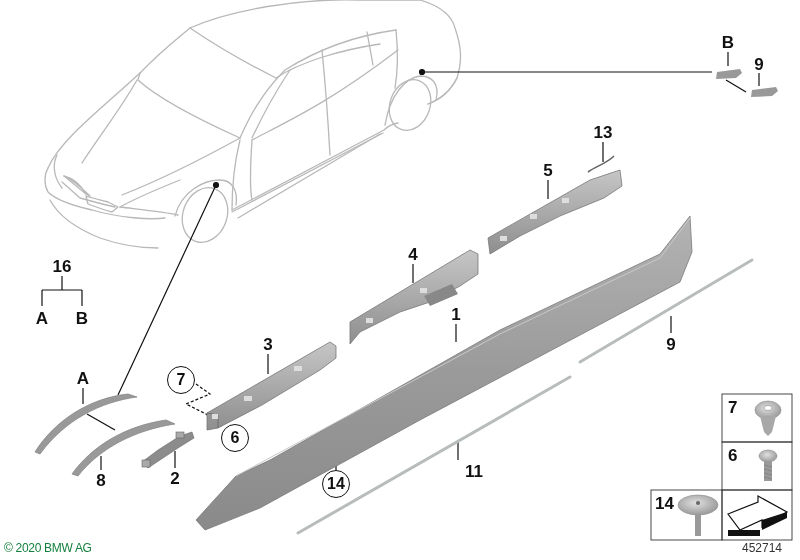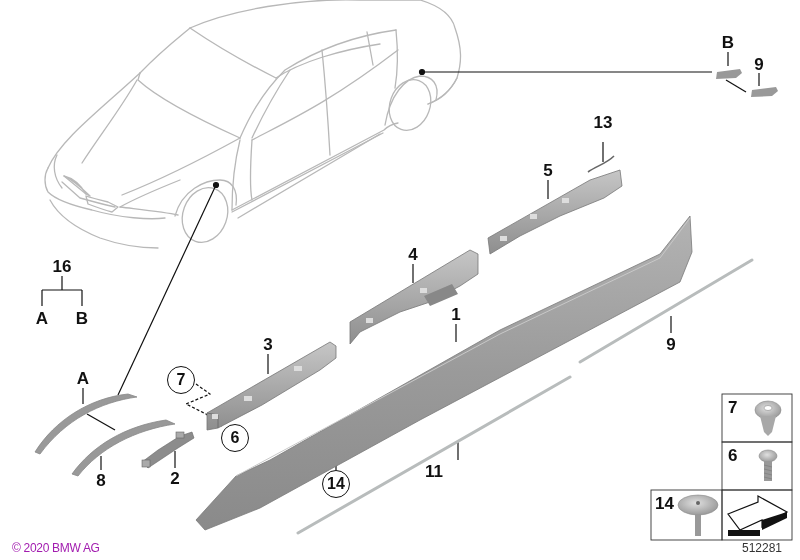--- a/index.html
+++ b/index.html
@@ -1,20 +1,20 @@
 <!DOCTYPE html>
 <html><head>
 <meta charset="utf-8">
 <style>
   html,body{margin:0;padding:0;background:#fff;}
   #stage{position:relative;width:800px;height:560px;overflow:hidden;background:#fff;font-family:"Liberation Sans",sans-serif;}
   #art{position:absolute;left:0;top:0;}
   .lbl{position:absolute;font-family:"Liberation Sans",sans-serif;font-weight:bold;font-size:17px;color:#111;line-height:1;transform:translate(-50%,-50%);white-space:nowrap;}
   .circ{position:absolute;width:28px;height:28px;border:1.6px solid #111;border-radius:50%;transform:translate(-50%,-50%);display:flex;align-items:center;justify-content:center;font-weight:bold;font-size:16px;color:#111;background:#fff;box-sizing:border-box;}
-  .copy{position:absolute;left:12px;top:541px;font-size:12px;color:#a21caf;font-family:"Liberation Sans",sans-serif;letter-spacing:-0.3px;}
+  .copy{position:absolute;left:4px;top:541px;font-size:12px;color:#15803d;font-family:"Liberation Sans",sans-serif;letter-spacing:-0.3px;}
   .code{position:absolute;left:742px;top:541px;font-size:12px;color:#333;font-family:"Liberation Sans",sans-serif;}
   .boxlbl{position:absolute;font-weight:bold;font-size:17px;color:#111;}
 </style>
 </head>
 <body>
 
 <div id="stage">
 
 <svg id="art" width="800" height="560" viewBox="0 0 800 560">
   <defs>
@@ -202,38 +202,38 @@
 
   <g>
     <path d="M728 514 L758 502 L758 496 L787 512 L762 527 L762 520 L740 530 Z" fill="#fff" stroke="#111" stroke-width="1.2"></path>
     <path d="M728 530 L760 530 L760 536 L728 536 Z" fill="#111"></path>
     <path d="M762 520 L787 512 L787 518 L762 530 Z" fill="#111"></path>
   </g>
 </svg>
 
 <div class="lbl" style="left:728px;top:42px;">B</div>
 <div class="lbl" style="left:759px;top:64px;">9</div>
-<div class="lbl" style="left:603px;top:122px;">13</div>
+<div class="lbl" style="left:603px;top:132px;">13</div>
 <div class="lbl" style="left:548px;top:170px;">5</div>
 <div class="lbl" style="left:413px;top:254px;">4</div>
 <div class="lbl" style="left:62px;top:266px;">16</div>
 <div class="lbl" style="left:42px;top:318px;">A</div>
 <div class="lbl" style="left:82px;top:318px;">B</div>
 <div class="lbl" style="left:456px;top:314px;">1</div>
 <div class="lbl" style="left:671px;top:344px;">9</div>
 <div class="lbl" style="left:268px;top:344px;">3</div>
 <div class="lbl" style="left:83px;top:378px;">A</div>
 <div class="lbl" style="left:101px;top:480px;">8</div>
 <div class="lbl" style="left:175px;top:478px;">2</div>
-<div class="lbl" style="left:434px;top:471px;">11</div>
+<div class="lbl" style="left:474px;top:471px;">11</div>
 
 <div class="circ" style="left:181px;top:380px;">7</div>
 <div class="circ" style="left:235px;top:438px;">6</div>
 <div class="circ" style="left:336px;top:484px;">14</div>
 
 <div class="boxlbl" style="left:728px;top:398px;">7</div>
 <div class="boxlbl" style="left:728px;top:446px;">6</div>
 <div class="boxlbl" style="left:655px;top:494px;">14</div>
 
 <div class="copy">© 2020 BMW AG</div>
-<div class="code">512281</div>
+<div class="code">452714</div>
 
 </div>
 
 </body></html>

